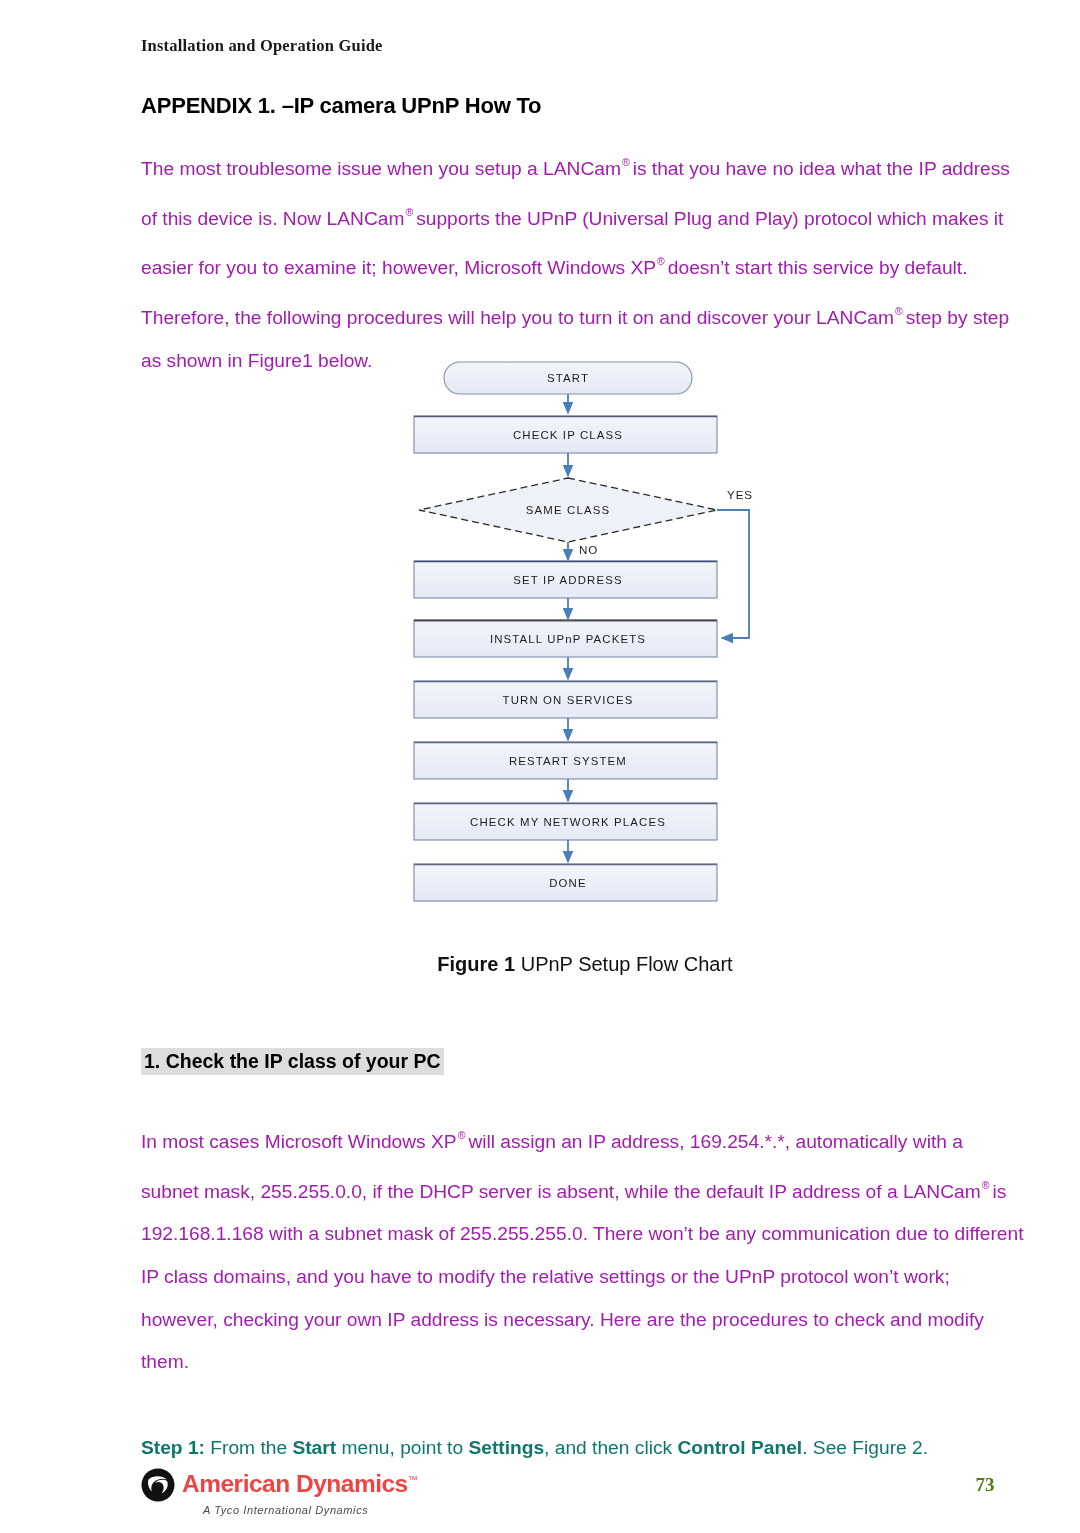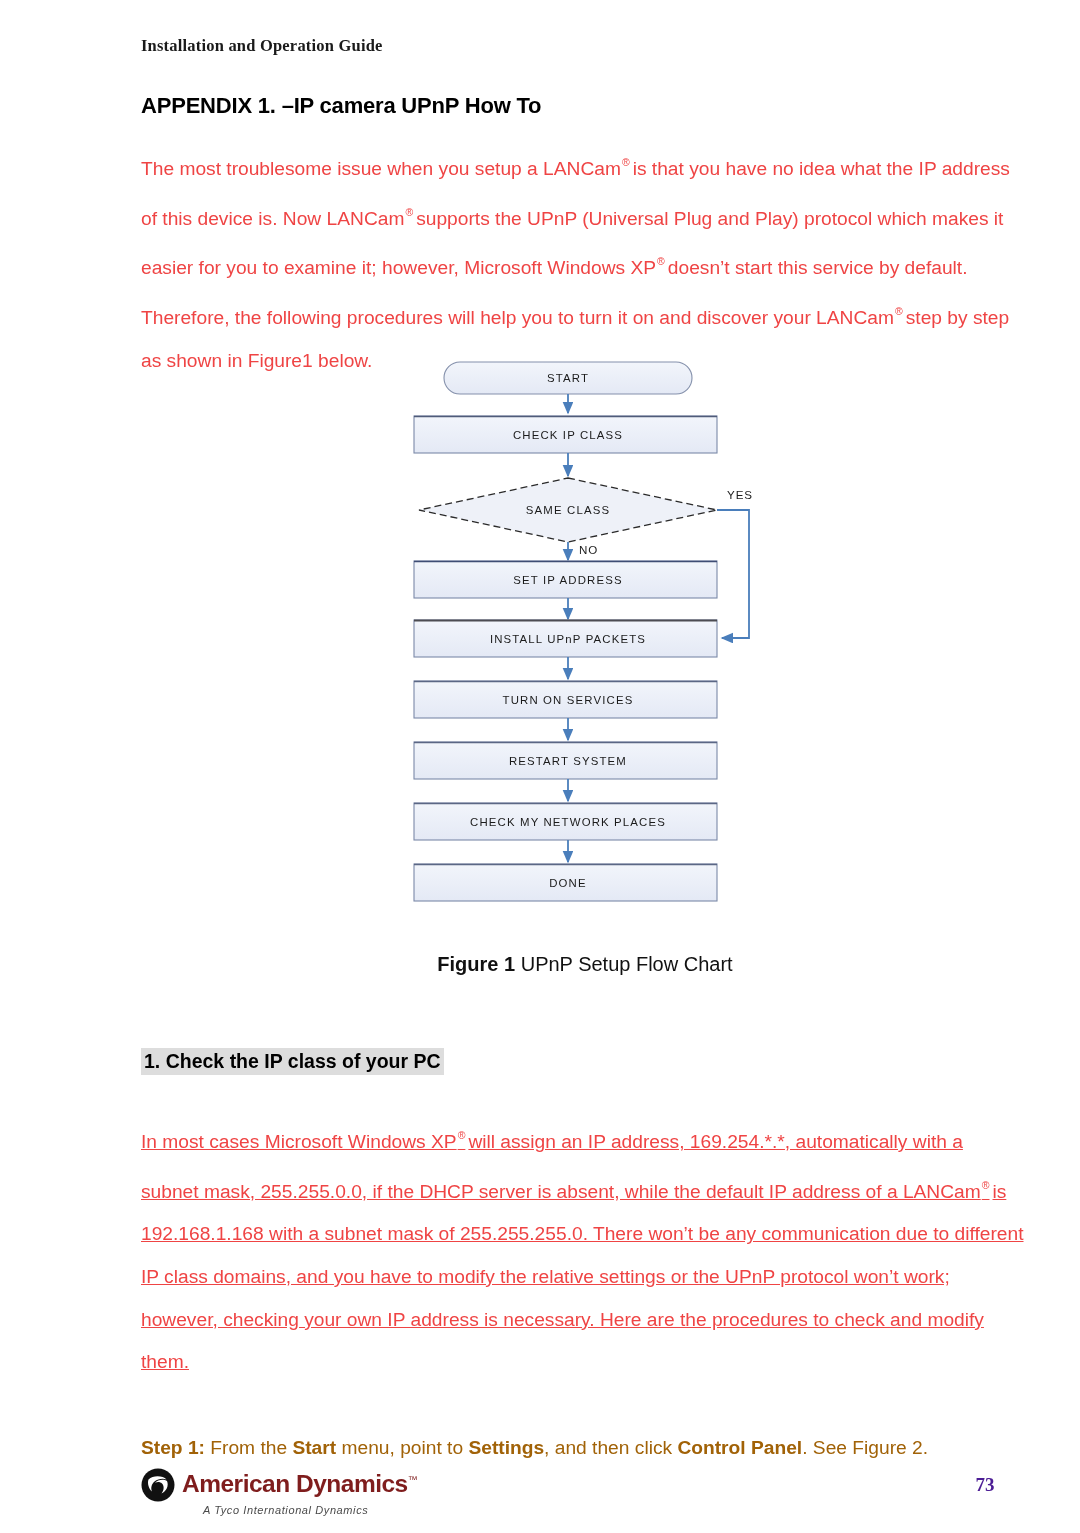--- a/index.html
+++ b/index.html
@@ -48,25 +48,25 @@
     white-space: nowrap;
   }
 
   
   .body-block {
     position: absolute;
     left: 96px;
     width: 884px;
     font-size: 19.2px;
     line-height: 42.6px;
-    color: #ef4444;
+    color: #a21caf;
     text-align: left;
   }
   #intro-paragraph { top: 122px; }
-  #ipclass-paragraph { top: 1095px; text-decoration: underline; }
+  #ipclass-paragraph { top: 1095px; }
 
   .reg {
     font-size: 10.5px;
     vertical-align: 9px;
     letter-spacing: 0;
     padding-left: 1px;
     padding-right: 3px;
   }
 
   
@@ -118,21 +118,21 @@
     padding: 2px 3px 3px 3px;
   }
 
   
   .step-line {
     position: absolute;
     left: 96px;
     top: 1418px;
     width: 890px;
     font-size: 19.2px;
-    color: #a16207;
+    color: #0f766e;
   }
   .step-line b { font-weight: bold; }
 
   
   .footer-logo {
     position: absolute;
     left: 96px;
     top: 1466px;
     width: 340px;
     height: 58px;
@@ -144,21 +144,21 @@
     width: 34px;
     height: 34px;
   }
   .logo-wordmark {
     position: absolute;
     left: 41px;
     top: 4px;
     font-size: 24.5px;
     font-weight: bold;
     letter-spacing: -0.5px;
-    color: #7f1d1d;
+    color: #ef4444;
     white-space: nowrap;
   }
   .logo-tm {
     font-size: 10px;
     vertical-align: 9px;
     font-weight: normal;
     letter-spacing: 0;
   }
   .logo-tagline {
     position: absolute;
@@ -172,21 +172,21 @@
   }
   .page-number {
     position: absolute;
     left: 910px;
     top: 1474px;
     width: 60px;
     text-align: center;
     font-family: "Liberation Serif", serif;
     font-weight: bold;
     font-size: 19px;
-    color: #4c1d95;
+    color: #4d7c0f;
   }
 </style>
 </head>
 <body>
 
 <div class="page">
 
   <div class="running-head">Installation and Operation Guide</div>
 
   <h1 class="appendix-title">APPENDIX 1. –IP camera UPnP How To</h1>

